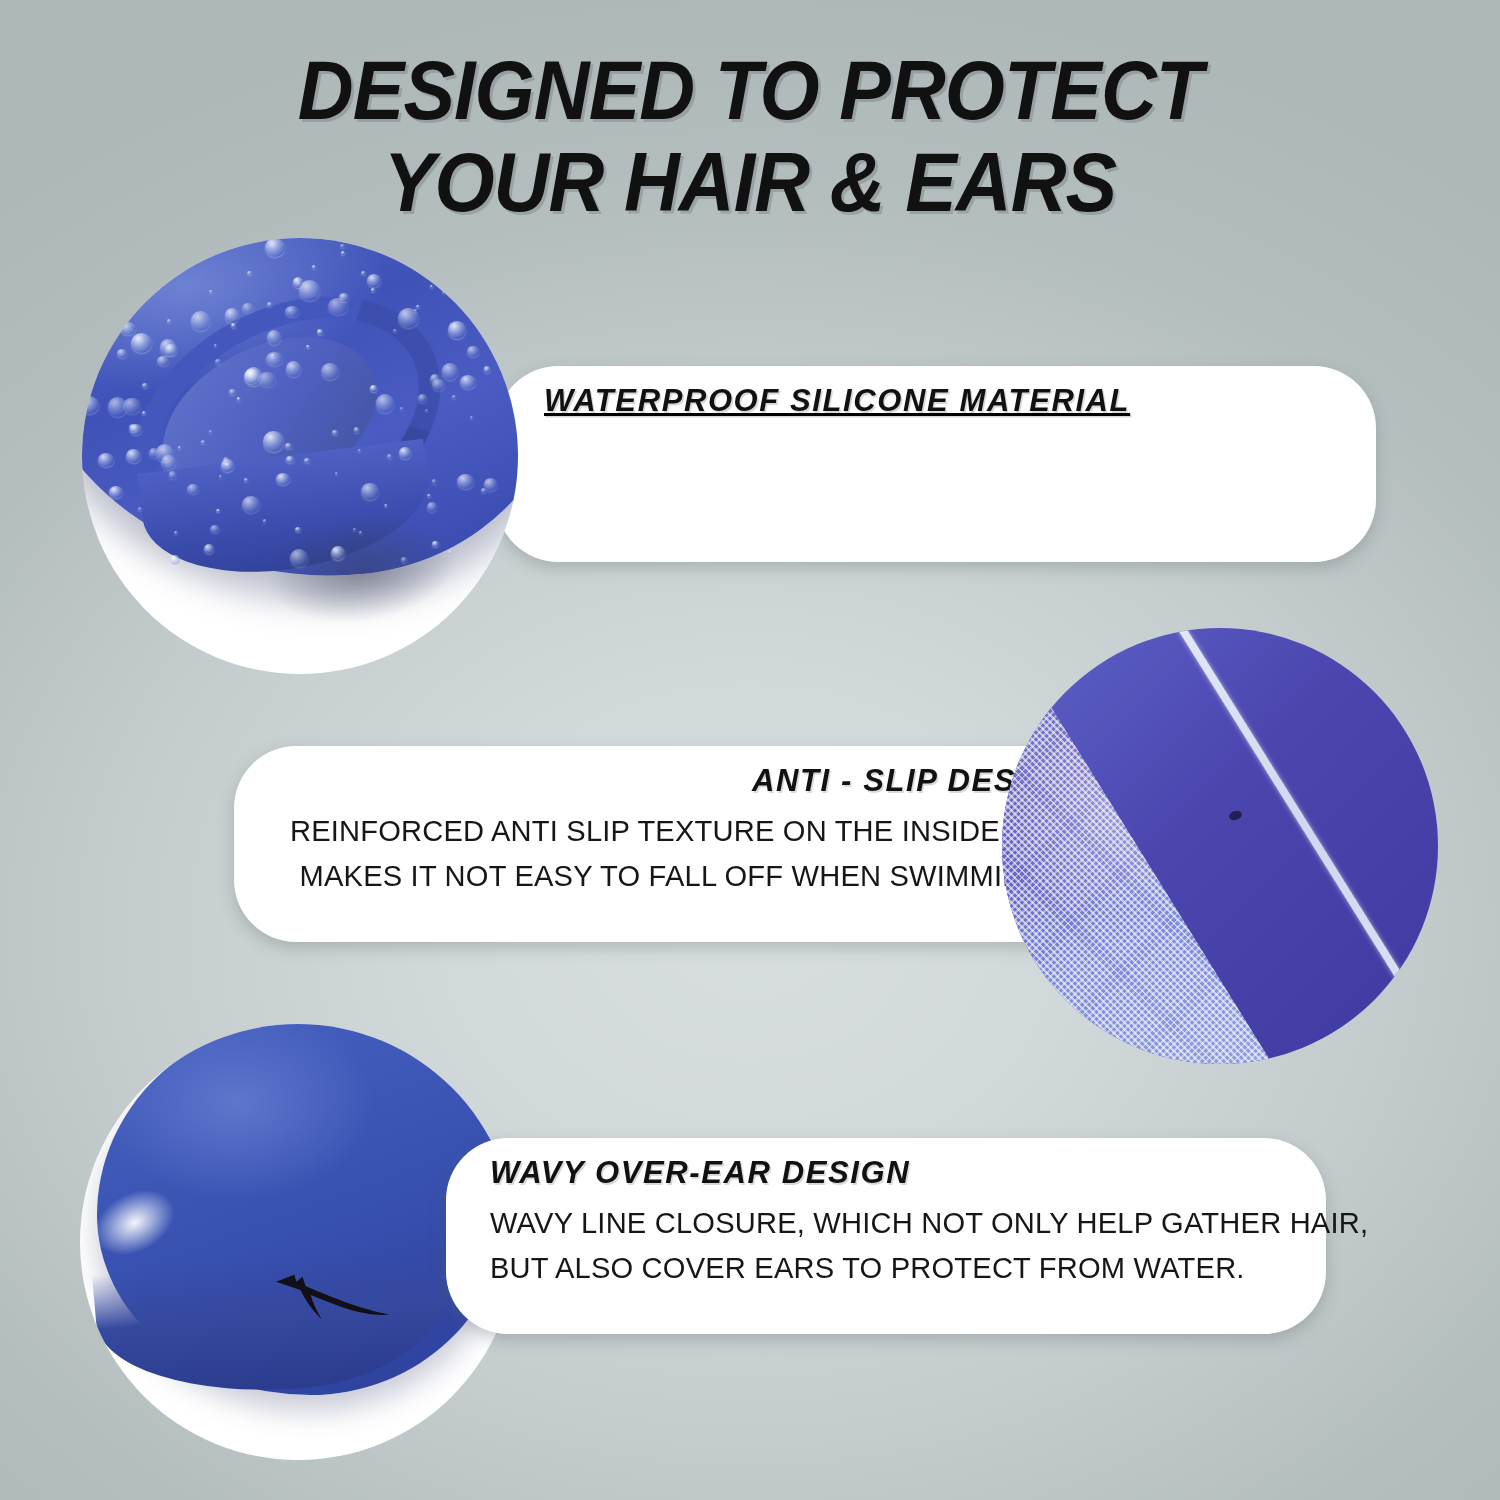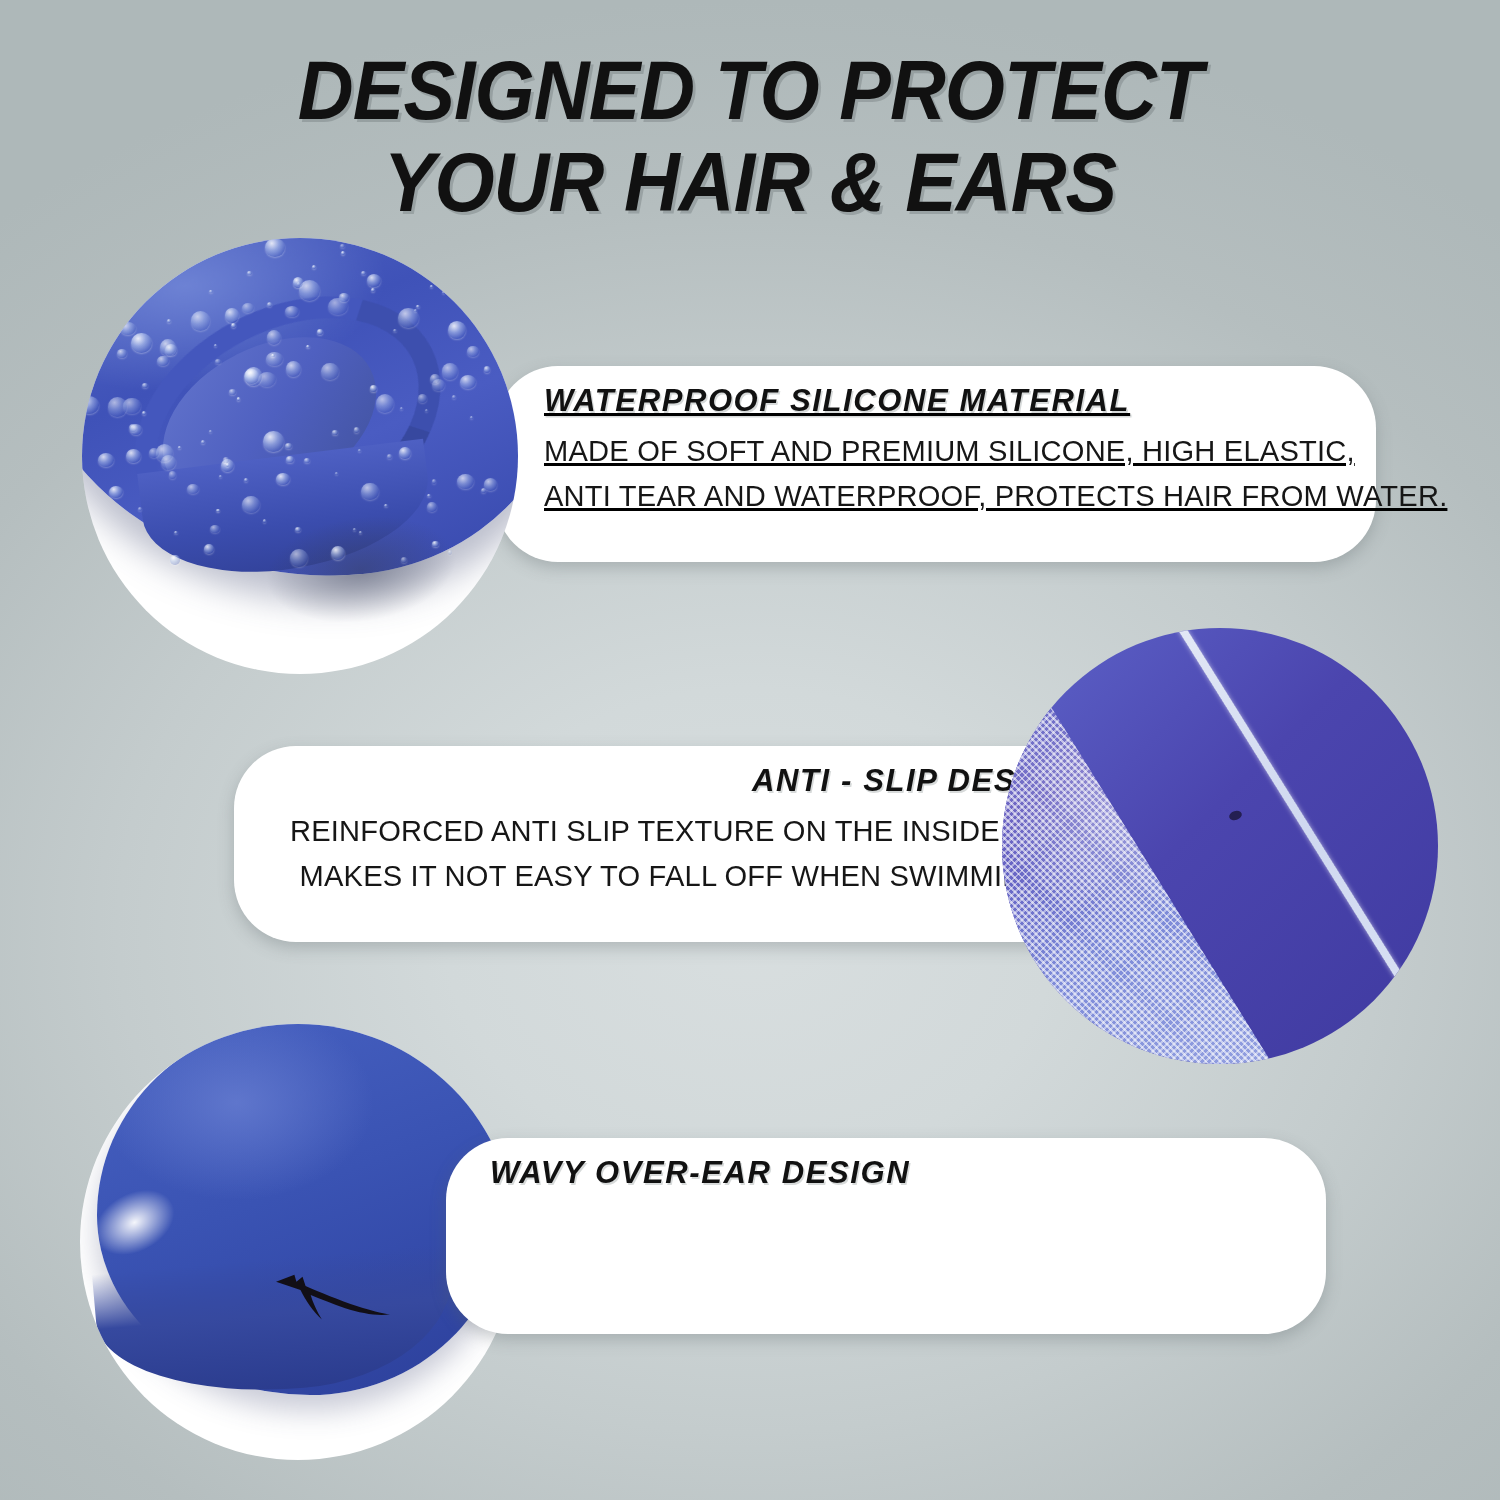--- a/index.html
+++ b/index.html
@@ -194,24 +194,20 @@
 <div id="stage">
 
   <div class="title-block">
     <span class="title-line">DESIGNED TO PROTECT</span>
     <span class="title-line">YOUR HAIR  &amp;  EARS</span>
   </div>
 
   <div class="card" id="card-1">
     <div class="card-inner">
       <div class="card-heading">WATERPROOF SILICONE MATERIAL</div>
-      <div class="card-body">
-        <span class="line">MADE OF SOFT AND PREMIUM SILICONE, HIGH ELASTIC,</span>
-        <span class="line">ANTI  TEAR AND WATERPROOF, PROTECTS HAIR FROM WATER.</span>
-      </div>
     </div>
   </div>
 
   <div class="photo-circle" id="circle-1">
     <div class="c1-bg"></div>
     <div class="c1-sheet"></div>
     <div class="c1-fold-outer"></div>
     <div class="c1-fold-inner"></div>
     <div class="c1-lip"></div>
     <div class="c1-shadow"></div>
@@ -376,16 +372,20 @@
       <path d="M4 16 L22 9 L24 16 L30 11 L33 20 C47 26 66 34 84 40 C96 44 108 47 116 48
                C104 50 88 47 72 42 C60 38 48 33 38 29
                C40 36 44 45 49 53 C41 46 33 34 28 24 Z" fill="#120f16"></path>
     </svg>
     <span class="label-only">blue swim cap with black bird logo</span>
   </div>
 
   <div class="card" id="card-3">
     <div class="card-inner">
       <div class="card-heading">WAVY OVER-EAR DESIGN</div>
+      <div class="card-body">
+        <span class="line">WAVY LINE CLOSURE, WHICH NOT ONLY HELP GATHER HAIR,</span>
+        <span class="line">BUT ALSO COVER EARS TO  PROTECT FROM WATER.</span>
+      </div>
     </div>
   </div>
 
 </div>
 
 </body></html>

